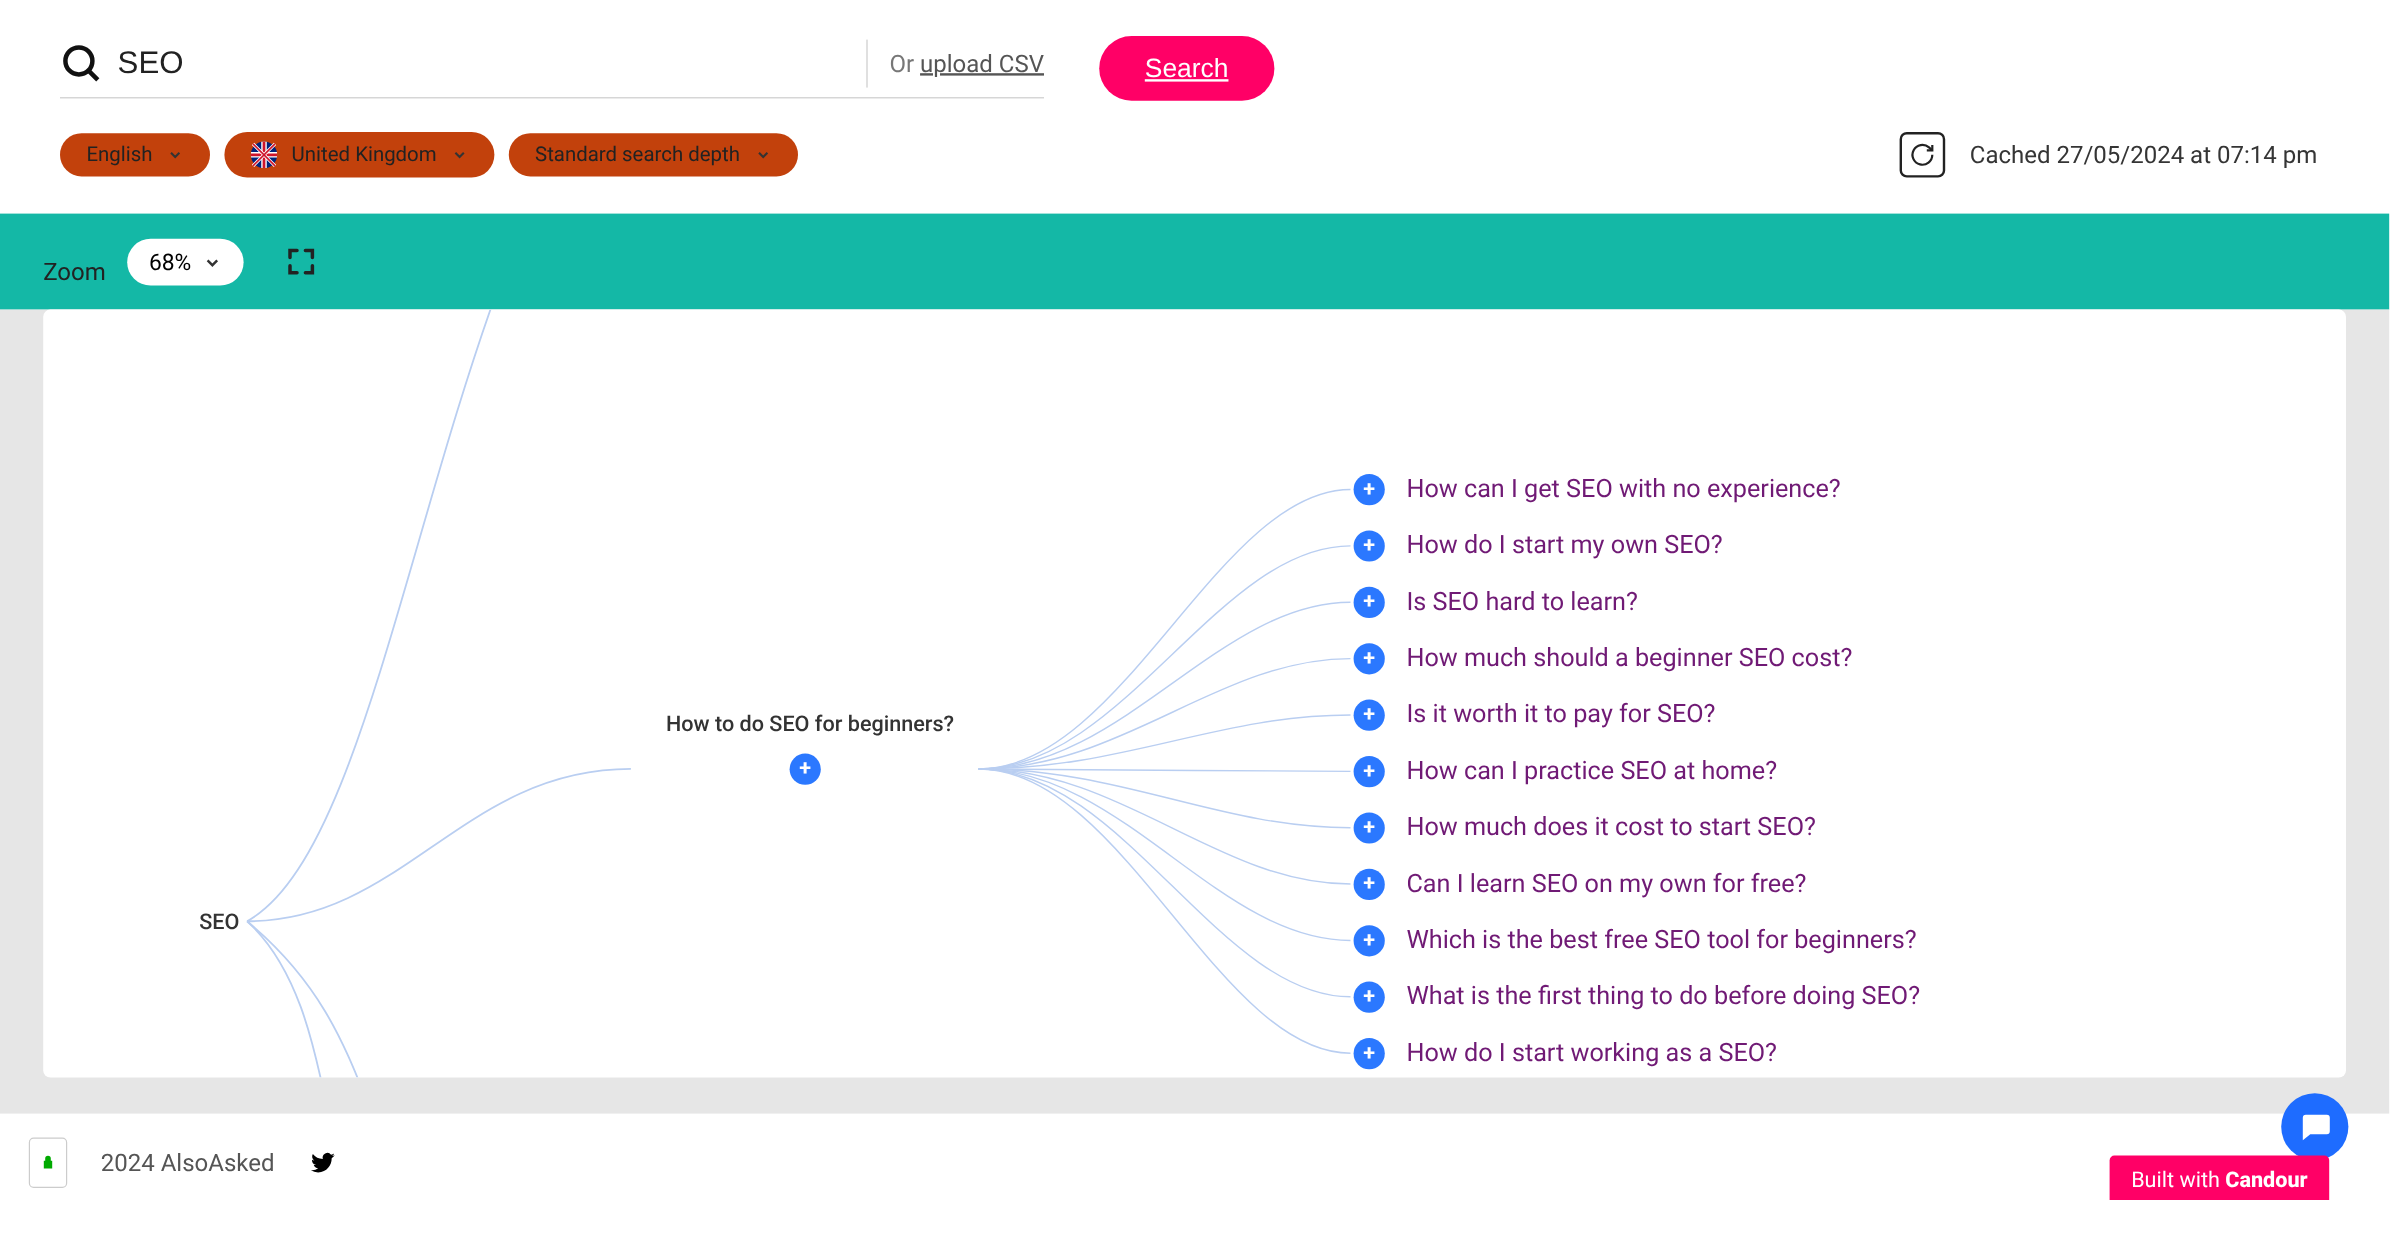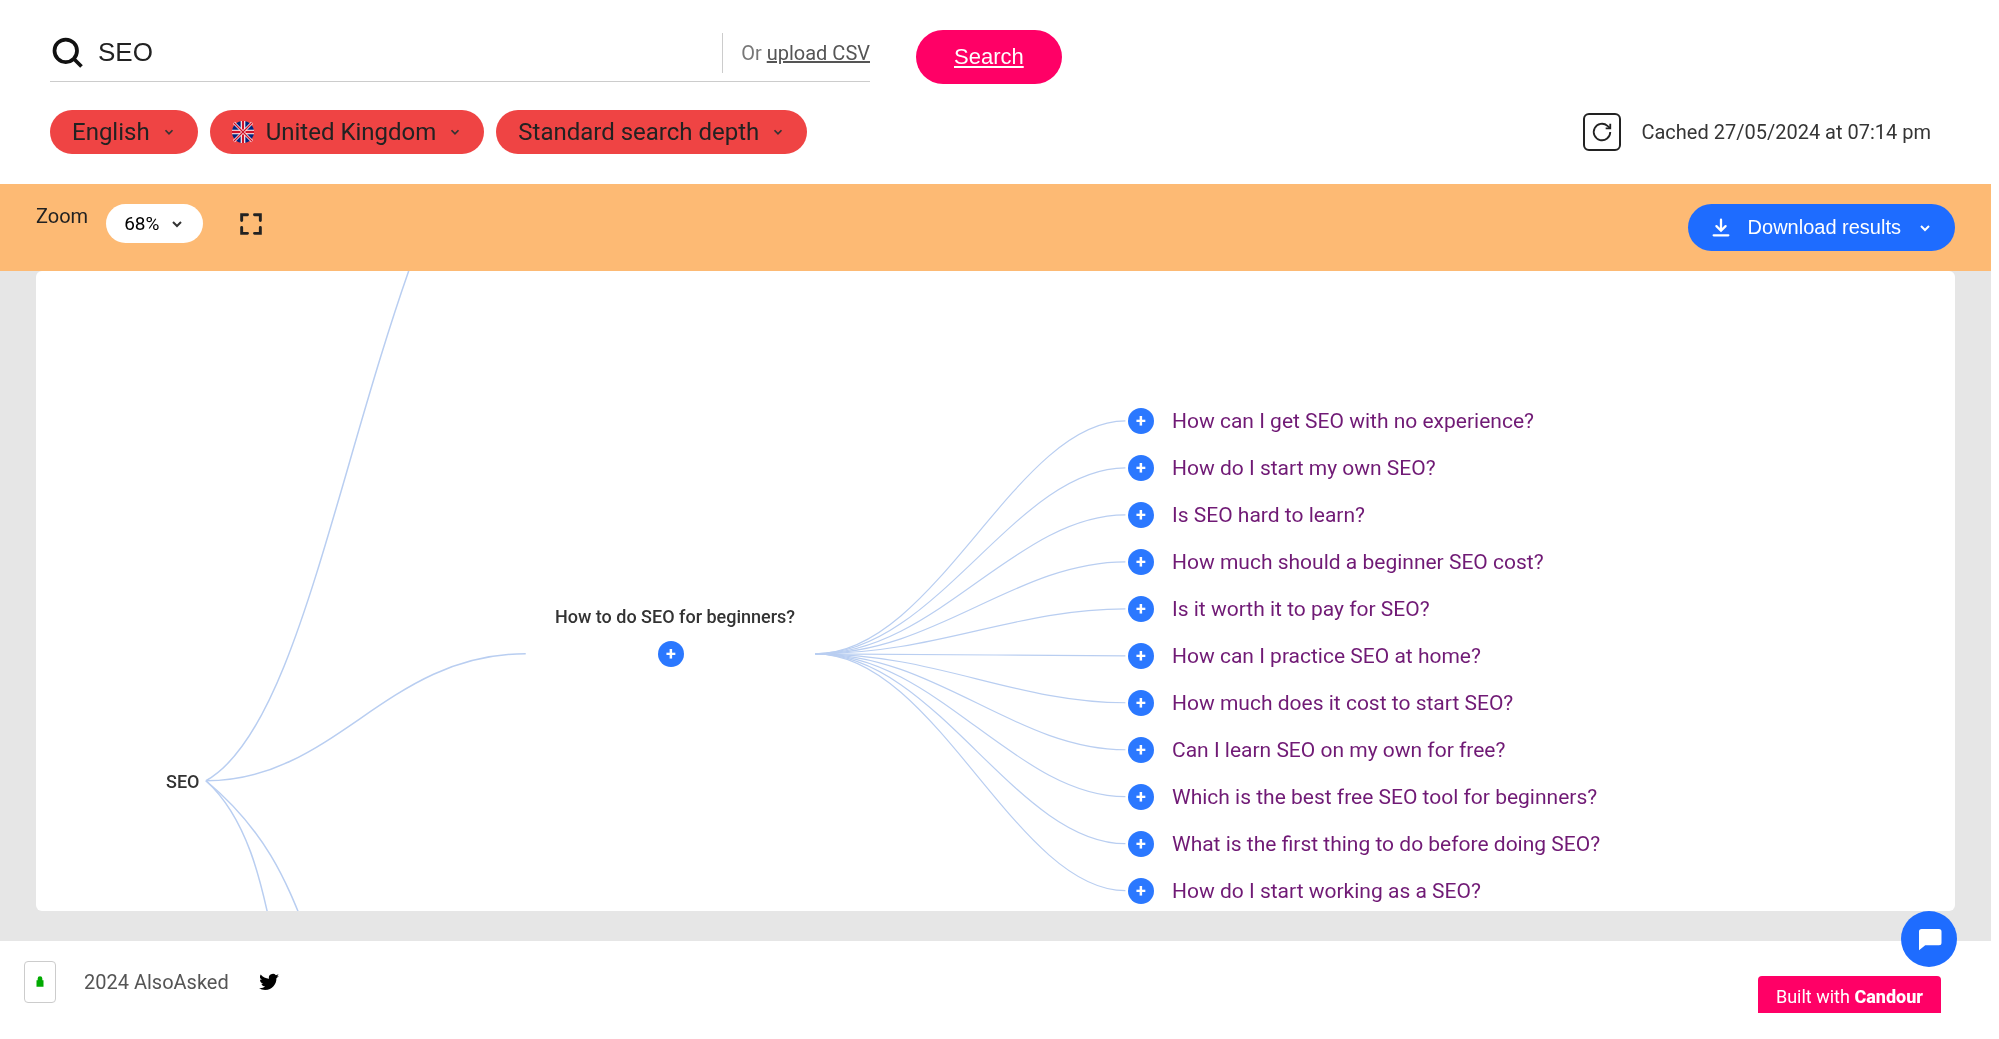--- a/index.html
+++ b/index.html
@@ -9,28 +9,28 @@
   .header { padding: 30px 50px 0 50px; }
   .search-row { display: flex; align-items: center; gap: 20px; }
   .search-wrap { display: flex; align-items: center; width: 820px; border-bottom: 1px solid #ccc; padding-bottom: 8px; }
   .loupe { width: 36px; height: 36px; margin-right: 12px; }
   .search-input { border: none; outline: none; font-size: 26px; color: #222; flex: 1; background: transparent; }
   .vdiv { width: 1px; height: 40px; background: #ccc; margin: 0 18px; }
   .or-upload { font-size: 20px; color: #777; }
   .or-upload .uplink { text-decoration: underline; color: #555; cursor: pointer; }
   .search-btn { background: #ff0066; color: #fff; border: none; border-radius: 40px; padding: 14px 38px; font-size: 22px; cursor: pointer; margin-left: 26px; text-decoration: underline; }
   .filter-row { display: flex; align-items: center; gap: 12px; margin-top: 26px; padding-bottom: 30px; }
-  .pill { background: #ef4444; border-radius: 40px; padding: 8px 22px; font-size: 24px; color: #222; display: flex; align-items: center; gap: 12px; cursor: pointer; }
+  .pill { background: #c2410c; border-radius: 40px; padding: 8px 22px; font-size: 17px; color: #222; display: flex; align-items: center; gap: 12px; cursor: pointer; }
   .pill .chev { width: 14px; height: 14px; }
   .flag { width: 22px; height: 22px; }
   .spacer { flex: 1; }
   .cache { display: flex; align-items: center; gap: 20px; font-size: 20px; color: #353535; margin-right: 10px; }
   .cache-icon-box { width: 38px; height: 38px; border: 2px solid #222; border-radius: 6px; display: flex; align-items: center; justify-content: center; cursor: pointer; }
   
-  .toolbar { background: #fdba74; display: flex; align-items: flex-start; padding: 20px 36px; }
+  .toolbar { background: #14b8a6; display: flex; align-items: flex-end; padding: 20px 36px; }
   .zoom-label { font-size: 20px; color: #222; margin-right: 18px; }
   .zoom-pill { background: #fff; border-radius: 40px; padding: 8px 18px; font-size: 19px; display: flex; align-items: center; gap: 10px; cursor: pointer; }
   .fs-btn { width: 40px; height: 40px; display: flex; align-items: center; justify-content: center; margin-left: 28px; cursor: pointer; }
   .dl-btn { background: #1e6cff; color: #fff; border: none; border-radius: 40px; padding: 12px 22px; font-size: 20px; display: flex; align-items: center; gap: 16px; cursor: pointer; }
   
   .canvas-wrap { background: #e6e6e6; padding: 0 36px 30px 36px; }
   .canvas { background: #fff; border-radius: 6px; width: 100%; height: 640px; position: relative; overflow: hidden; }
   .svg-layer { position: absolute; inset: 0; }
   .node-root { position: absolute; left: 130px; top: 500px; font-size: 18px; font-weight: 500; color: #333; }
   .node-mid { position: absolute; left: 519px; top: 335px; font-size: 18px; font-weight: 500; color: #333; text-align: center; }
@@ -114,29 +114,20 @@
       <svg width="16" height="16" viewBox="0 0 24 24" fill="none" stroke="#333" stroke-width="3">
           <polyline points="6 9 12 15 18 9"></polyline>
         </svg>
     </div>
     <div class="fs-btn">
       <svg width="28" height="28" viewBox="0 0 24 24" fill="none" stroke="#222" stroke-width="2.5" stroke-linecap="round">
           <path d="M4 9V4h5M20 9V4h-5M4 15v5h5M20 15v5h-5"></path>
         </svg>
     </div>
     <div class="spacer"></div>
-    <button class="dl-btn">
-      <svg width="22" height="22" viewBox="0 0 24 24" fill="none" stroke="#fff" stroke-width="2.5" stroke-linecap="round">
-          <path d="M12 3v12M7 10l5 5 5-5M4 20h16"></path>
-        </svg>
-      <span>Download results</span>
-      <svg width="16" height="16" viewBox="0 0 24 24" fill="none" stroke="#fff" stroke-width="3">
-          <polyline points="6 9 12 15 18 9"></polyline>
-        </svg>
-    </button>
   </div>
 
   <div class="canvas-wrap">
     <div class="canvas">
       <svg class="svg-layer" viewBox="0 0 1920 640" preserveAspectRatio="none">
 
         <path d="M 170 510 C 300 510 350 383 490 383" stroke="#b9cef1" stroke-width="1.5" fill="none"></path>
 
         <path d="M 170 510 C 260 460 300 200 380 -20" stroke="#b9cef1" stroke-width="1.5" fill="none"></path>
 

